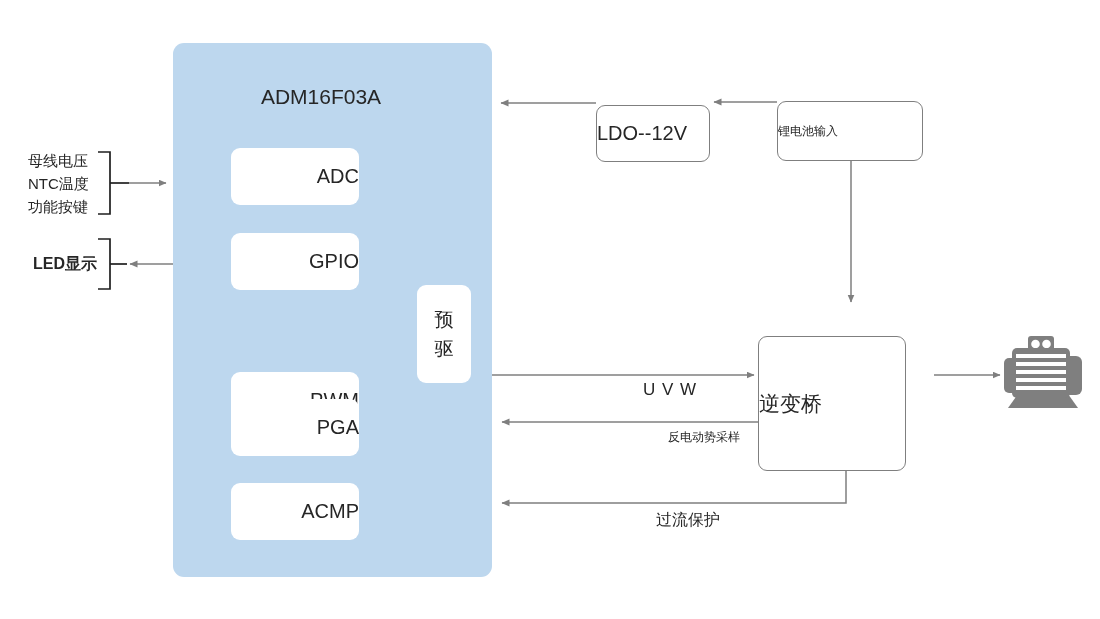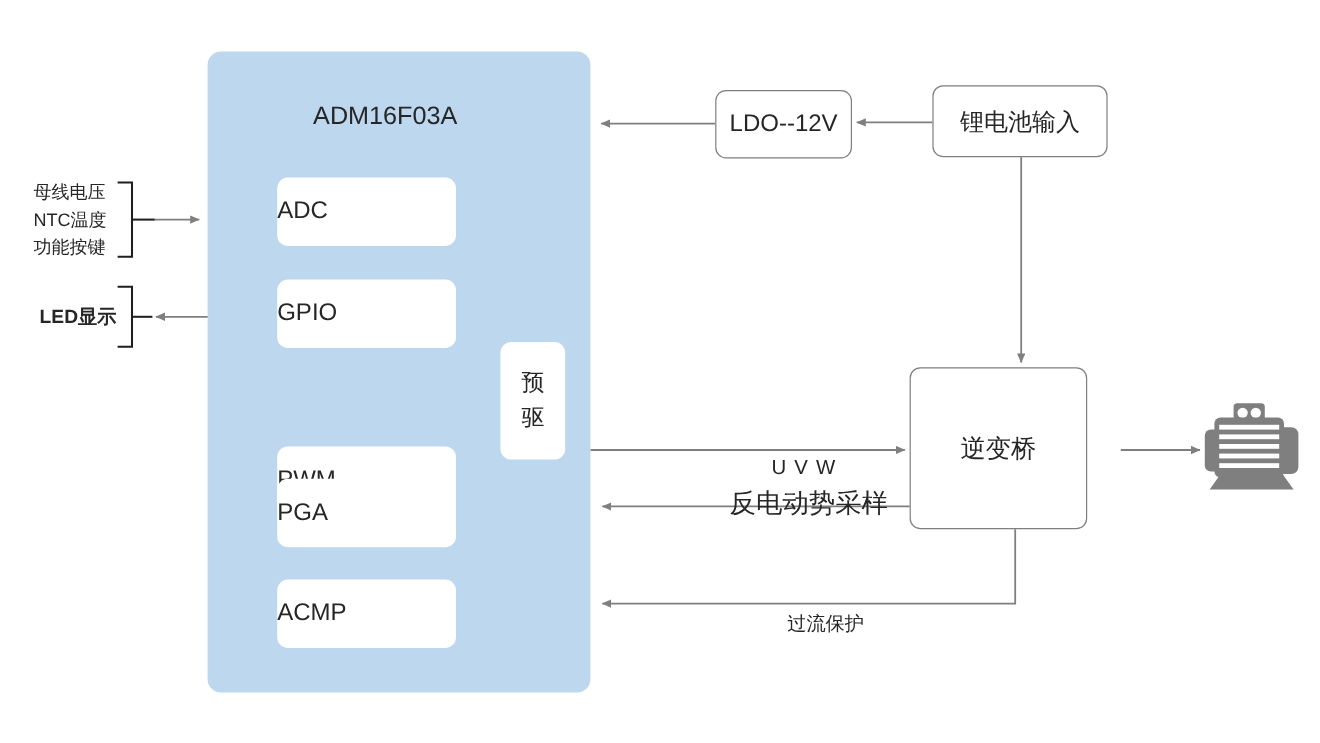--- a/index.html
+++ b/index.html
@@ -29,64 +29,65 @@
     background:var(--chip-bg);
     border-radius:11px;
   }
   .chip-title{
     left:186px;top:85px;width:270px;
     text-align:center;
     font-size:21px;
     color:var(--text);
   }
   .chip-block{
-    left:231px;width:149px;height:57px;
+    left:231px;width:128px;height:57px;
     background:var(--box-white);
     border-radius:9px;
-    display:flex;align-items:center;justify-content:flex-start;
+    display:flex;align-items:center;justify-content:flex-end;
     font-size:20px;
     color:var(--text);
   }
   .predriver{
     left:417px;top:285px;width:54px;height:98px;
     background:var(--box-white);
     border-radius:9px;
     display:flex;align-items:center;justify-content:center;
     font-size:19px;
     line-height:1.55;
     text-align:center;
   }
   .predriver .vtext{width:20px;word-break:break-all;}
   
   .obox{
     background:var(--box-white);
     border:1.5px solid var(--line-gray);
     border-radius:9px;
-    display:flex;align-items:center;justify-content:center;
+    display:flex;align-items:center;
     color:var(--text);
+    margin-top:30px;
   }
   .ldo{left:596px;top:75px;width:114px;height:57px;font-size:20px;}
-  .battery{left:777px;top:71px;width:146px;height:60px;font-size:20px;}
+  .battery{left:777px;top:71px;width:146px;height:60px;font-size:12px;}
   .inverter{left:758px;top:306px;width:148px;height:135px;font-size:21px;}
   
   .bus-inputs{
     left:28px;top:149px;width:80px;
     font-size:15px;line-height:23px;
     color:var(--text);
   }
   .led-label{
     left:33px;top:254px;width:70px;
     font-size:16px;
     color:var(--text);
     font-weight:bold;
   }
   
   .sig{position:absolute;text-align:right;color:var(--text);}
   .sig-uvw{left:577px;top:380px;width:120px;font-size:17px;letter-spacing:1px;}
-  .sig-bemf{left:540px;top:405px;width:200px;font-size:22px;}
+  .sig-bemf{left:540px;top:429px;width:200px;font-size:12px;}
   .sig-ocp{left:560px;top:510px;width:160px;font-size:16px;}
   
   svg.overlay{
     position:absolute;left:0;top:0;width:1100px;height:619px;
     pointer-events:none;
   }
   .conn{stroke:var(--line-gray);stroke-width:1.5;fill:none;}
   .dark{stroke:var(--bracket-dark);stroke-width:1.7;fill:none;}
   .arrowhead{fill:var(--line-gray);}
   .motor-body{fill:var(--motor-gray);}

